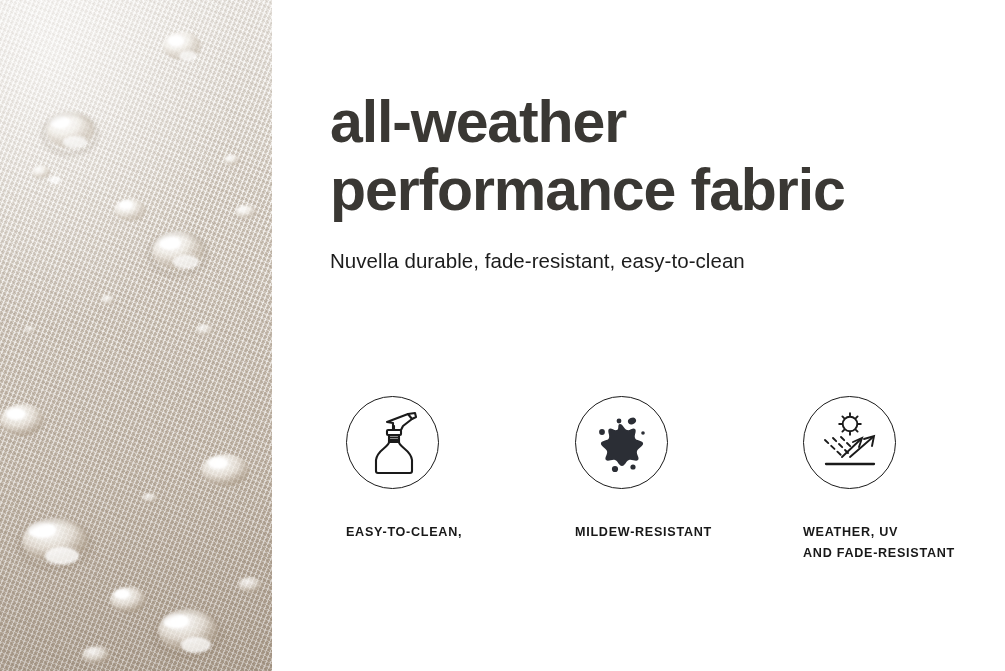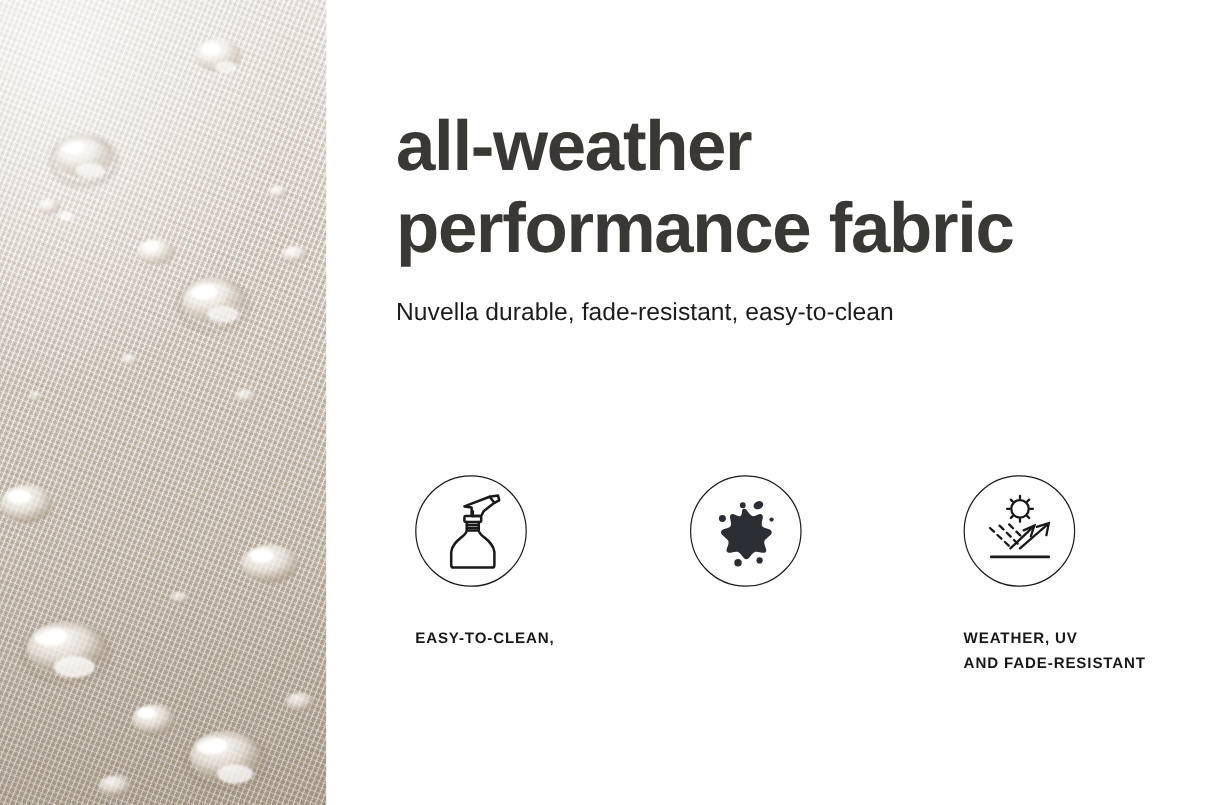--- a/index.html
+++ b/index.html
@@ -262,20 +262,21 @@
               <ellipse cx="42" cy="10" rx="4.2" ry="3.2" transform="rotate(-25 42 10)"></ellipse>
               <circle cx="29" cy="10" r="2.4"></circle>
               <circle cx="12" cy="21" r="2.9"></circle>
               <circle cx="25" cy="58" r="3.1"></circle>
               <circle cx="43" cy="56" r="2.6"></circle>
               <circle cx="53" cy="22" r="1.8"></circle>
             </g>
           </svg>
         </div>
         <div class="caption">
+          <span>MILDEW-RESISTANT</span>
         </div>
       </div>
 
       <div class="feature">
         <div class="icon-circle">
           <svg width="66" height="64" viewBox="0 0 66 64" fill="none" stroke="#1a1a1a" stroke-width="1.9" stroke-linecap="round">
 
             <circle cx="33" cy="13" r="7.3"></circle>
             <path d="M33 2.2 L33 4.6 M33 21.4 L33 23.8 M22.2 13 L24.6 13 M41.4 13 L43.8 13
                      M25.4 5.4 L27.1 7.1 M38.9 18.9 L40.6 20.6 M40.6 5.4 L38.9 7.1 M27.1 18.9 L25.4 20.6"></path>

